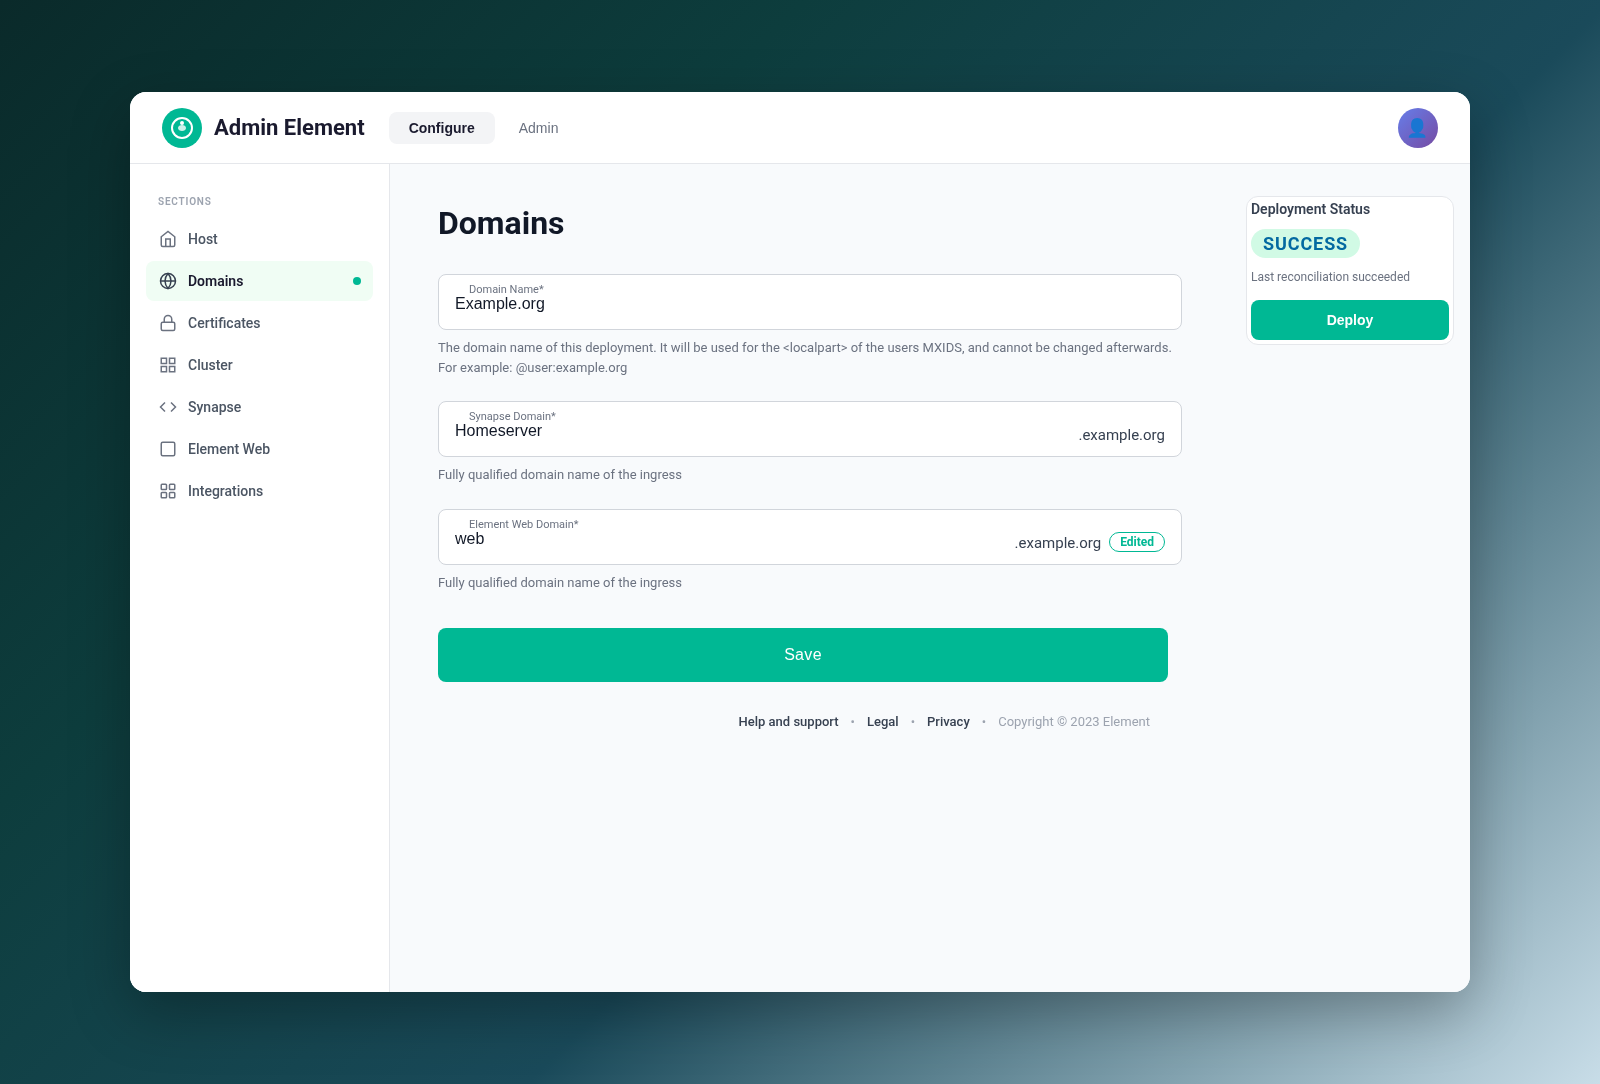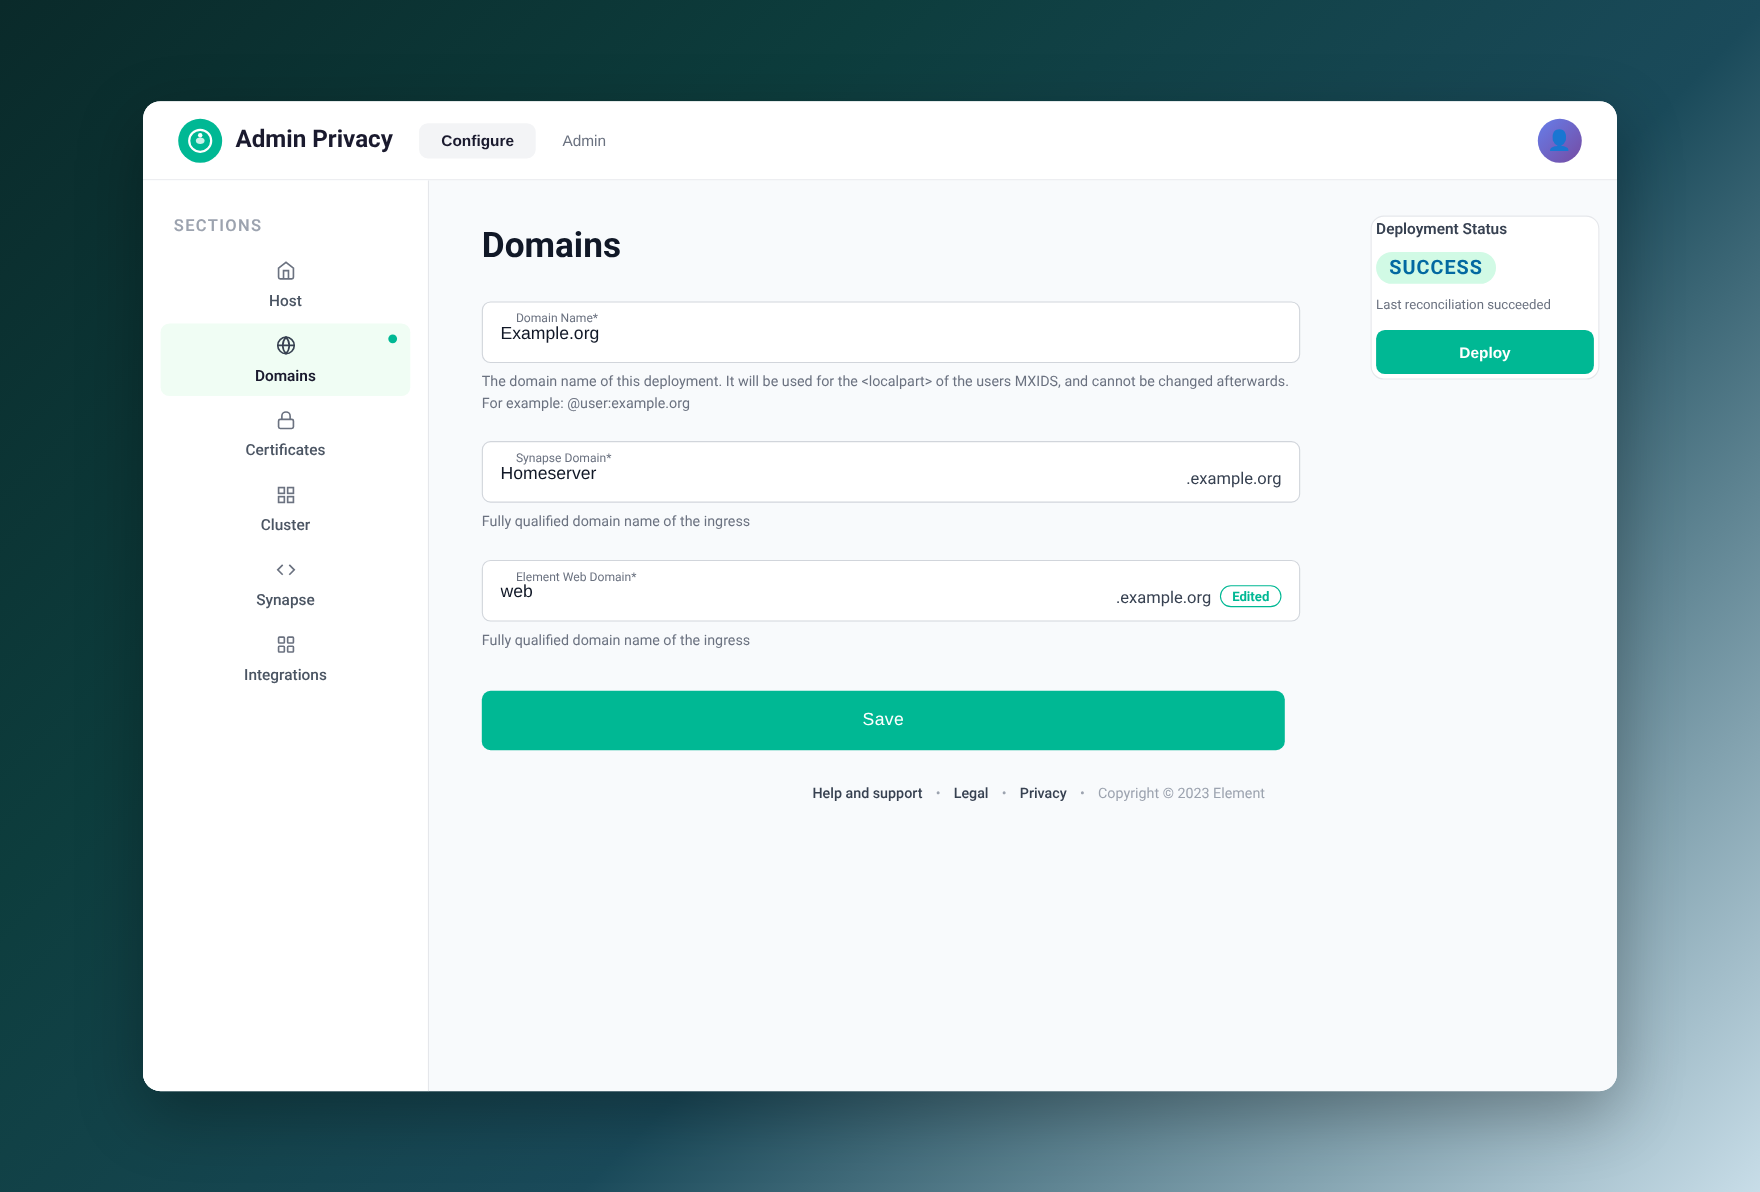--- a/index.html
+++ b/index.html
@@ -97,41 +97,40 @@
     }
     
     .sidebar {
       width: 260px;
       background: #ffffff;
       border-right: 1px solid #e5e7eb;
       padding: 32px 16px;
       flex-shrink: 0;
     }
     .sections-label {
-      font-size: 15px;
+      font-size: 10px;
       font-weight: 600;
       color: #9ca3af;
       letter-spacing: 0.08em;
       padding: 0 12px;
       margin-bottom: 12px;
       text-transform: uppercase;
     }
     .sidebar-item {
       display: flex;
       align-items: center;
       gap: 10px;
       padding: 10px 12px;
       border-radius: 8px;
       cursor: pointer;
       color: #4b5563;
       font-size: 14px;
       font-weight: 500;
       position: relative;
       margin-bottom: 2px;
-      flex-direction: column;
     }
     .sidebar-item.active {
       background: #f0fdf4;
       color: #1a1a2e;
       font-weight: 600;
     }
     .sidebar-icon {
       width: 20px;
       height: 20px;
       display: flex;
@@ -312,21 +311,21 @@
   <div class="header">
     <div class="header-left">
       <div class="logo-area">
         <div class="logo-icon">
           <svg width="24" height="24" viewBox="0 0 24 24" fill="none" xmlns="http://www.w3.org/2000/svg">
             <circle cx="12" cy="12" r="10" stroke="white" stroke-width="2" fill="none"></circle>
             <path d="M8 12 C8 8 16 8 16 12 C16 16 8 16 8 12Z" fill="white" opacity="0.8"></path>
             <circle cx="12" cy="7" r="2" fill="white"></circle>
           </svg>
         </div>
-        <span class="app-title">Admin Privacy</span>
+        <span class="app-title">Admin Element</span>
       </div>
       <nav class="nav-tabs">
         <button class="nav-tab active">Configure</button>
         <button class="nav-tab">Admin</button>
       </nav>
     </div>
     <div class="avatar">👤</div>
   </div>
 
   <div class="main-layout">
@@ -381,20 +380,28 @@
       <div class="sidebar-item">
         <span class="sidebar-icon">
           <svg class="icon-svg" viewBox="0 0 24 24" fill="none" stroke="currentColor" stroke-width="2">
             <polyline points="16 18 22 12 16 6"></polyline>
             <polyline points="8 6 2 12 8 18"></polyline>
           </svg>
         </span>
         <span>Synapse</span>
       </div>
 
+      <div class="sidebar-item">
+        <span class="sidebar-icon">
+          <svg class="icon-svg" viewBox="0 0 24 24" fill="none" stroke="currentColor" stroke-width="2">
+            <rect x="3" y="3" width="18" height="18" rx="2"></rect>
+          </svg>
+        </span>
+        <span>Element Web</span>
+      </div>
 
       <div class="sidebar-item">
         <span class="sidebar-icon">
           <svg class="icon-svg" viewBox="0 0 24 24" fill="none" stroke="currentColor" stroke-width="2">
             <rect x="3" y="3" width="7" height="7" rx="1"></rect>
               <rect x="14" y="3" width="7" height="7" rx="1"></rect>
             <rect x="14" y="14" width="7" height="7" rx="1"></rect>
               <rect x="3" y="14" width="7" height="7" rx="1"></rect>
           </svg>
         </span>

